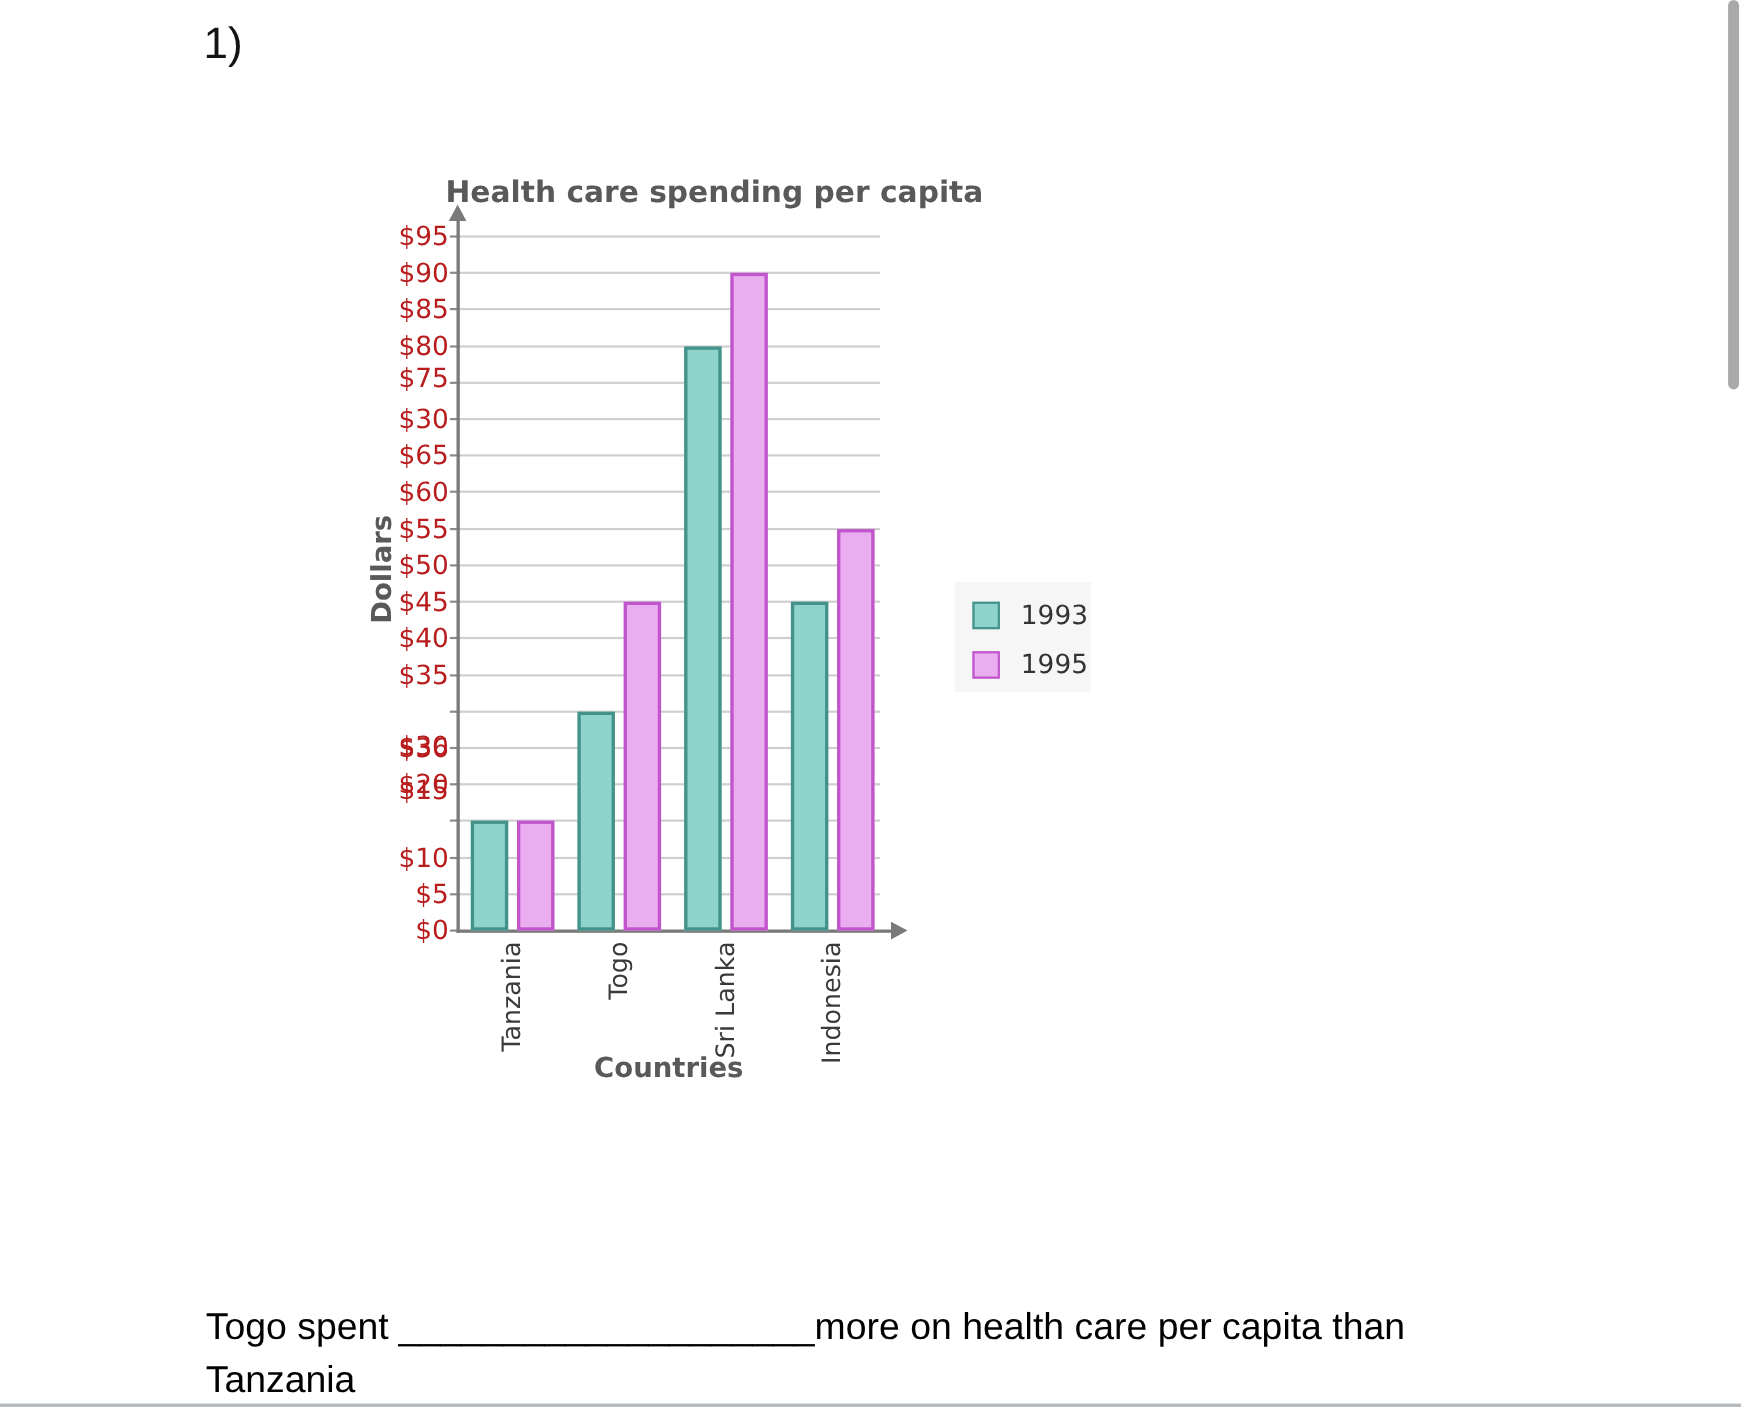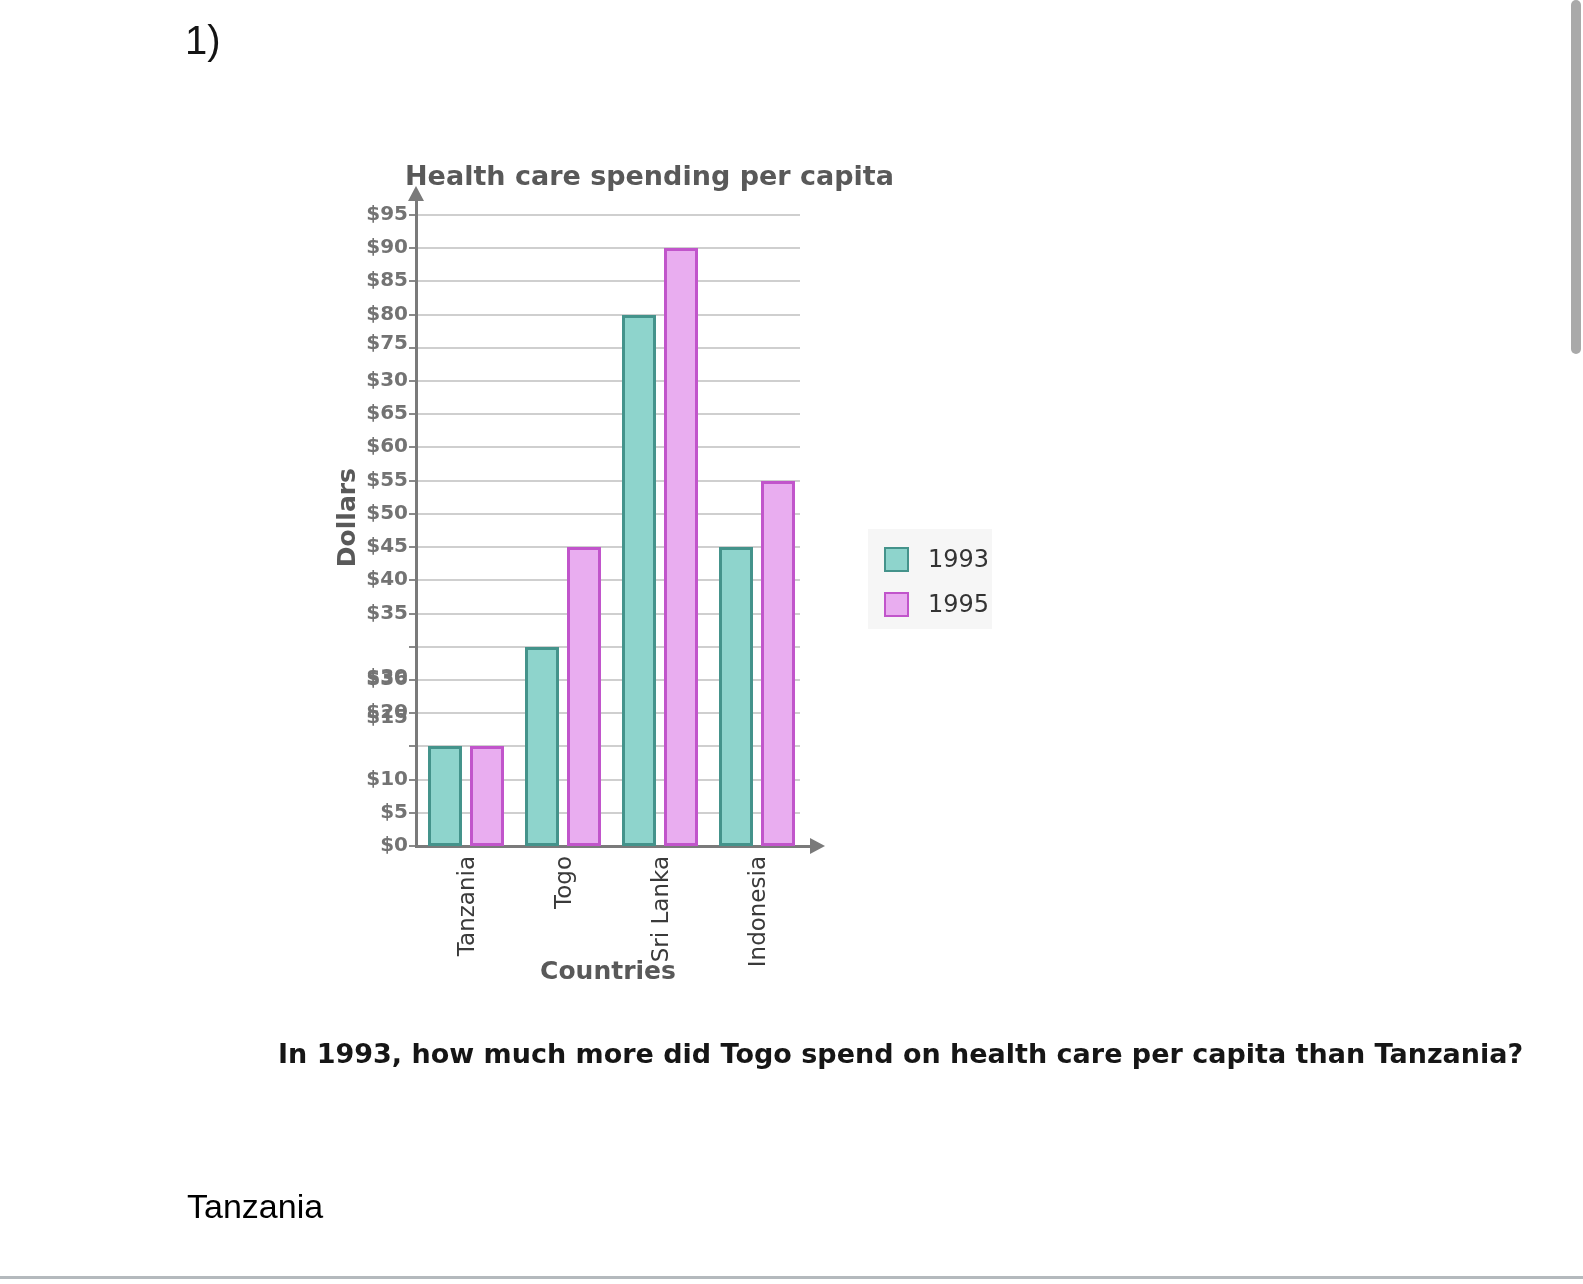--- a/index.html
+++ b/index.html
@@ -4,21 +4,21 @@
 <style>
   html,body{margin:0;padding:0;background:#fff;}
   #canvas{position:relative;width:1583px;height:1284px;background:#ffffff;overflow:hidden;
           font-family:"DejaVu Sans","Liberation Sans",sans-serif;}
   .abs{position:absolute;}
   #qnum{left:185px;top:18px;font-size:40px;color:#141414;font-family:"Liberation Sans",sans-serif;}
   #intro{left:228px;top:103px;font-size:27px;font-weight:600;color:#1c1c1c;white-space:nowrap;}
   #chart-title{left:405px;top:160px;width:400px;text-align:right;font-size:27px;font-weight:bold;color:#595959;white-space:nowrap;}
   .gridline{position:absolute;left:417px;width:383px;height:2px;background:#cfcfcf;}
   .tickmark{position:absolute;left:409px;width:9px;height:2px;background:#8a8a8a;}
-  .ytick{position:absolute;left:320px;width:88px;text-align:right;font-size:20px;font-weight:bold;color:#737373;}
+  .ytick{position:absolute;left:320px;width:88px;text-align:right;font-size:24px;font-weight:normal;color:#b91c1c;}
   .bar{position:absolute;box-sizing:border-box;width:34px;}
   .xlabel-v{position:absolute;width:28px;writing-mode:vertical-rl;transform:rotate(180deg);
             font-size:23px;color:#3a3a3a;text-align:left;line-height:28px;}
   #ylabel{left:333px;top:468px;width:28px;writing-mode:vertical-rl;transform:rotate(180deg);
           font-size:25px;font-weight:bold;color:#595959;line-height:28px;}
   #xlabel{left:508px;top:956px;width:200px;text-align:center;font-size:25px;font-weight:bold;color:#595959;}
   #yaxis{left:415px;top:194px;width:3px;height:654px;background:#7a7a7a;}
   #xaxis{left:415px;top:845px;width:397px;height:3px;background:#7a7a7a;}
   #yarrow{left:408px;top:186px;width:0;height:0;border-left:8px solid transparent;
           border-right:8px solid transparent;border-bottom:15px solid #7a7a7a;}
@@ -139,21 +139,23 @@
           <div class="legend-swatch" style="background: rgb(142, 212, 204); border: 2px solid rgb(68, 147, 139);"></div>
           <div class="legend-label">1993</div>
         </div>
         <div class="legend-row" style="top: 63px;">
           <div class="legend-swatch" style="background: rgb(233, 173, 240); border: 2px solid rgb(193, 85, 203);"></div>
           <div class="legend-label">1995</div>
         </div>
       </div>
   </div>
 
-  <div id="question" class="abs">In 1993, how much more did Togo spend on health care per capita than Tanzania?</div>
 
   <div id="answer" class="abs">
+    <div>
+      <span class="gap">Togo spent</span><span>____________________</span><span>more on health care per capita than</span>
+    </div>
     <div>Tanzania</div>
   </div>
 
   <div id="scroll-thumb" class="abs"></div>
   <div id="bottom-divider" class="abs"></div>
 </div>
 
 </body></html>

